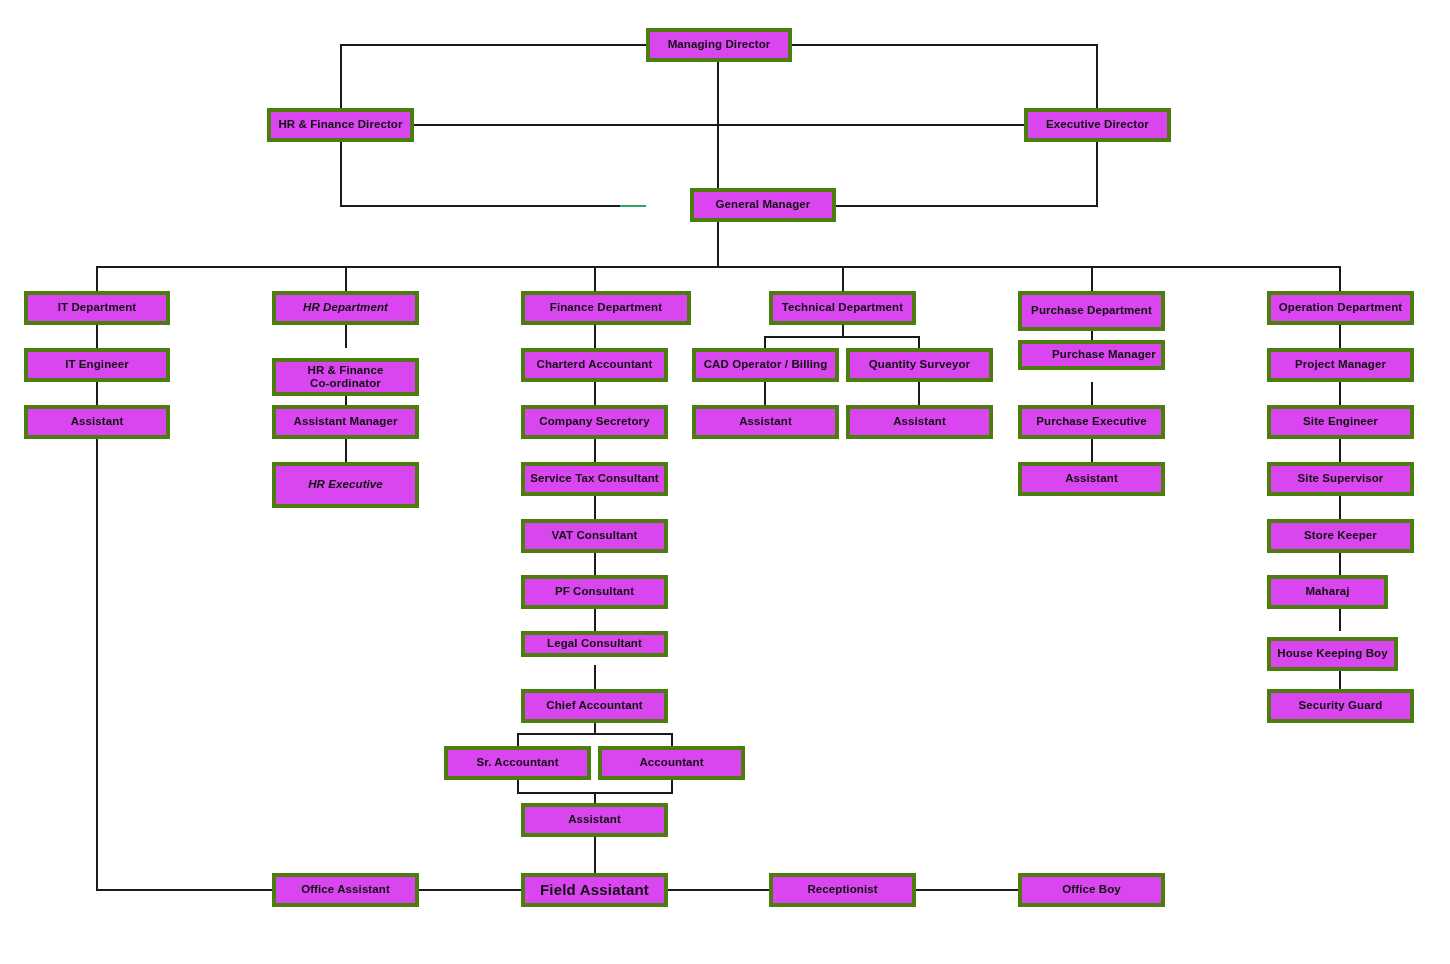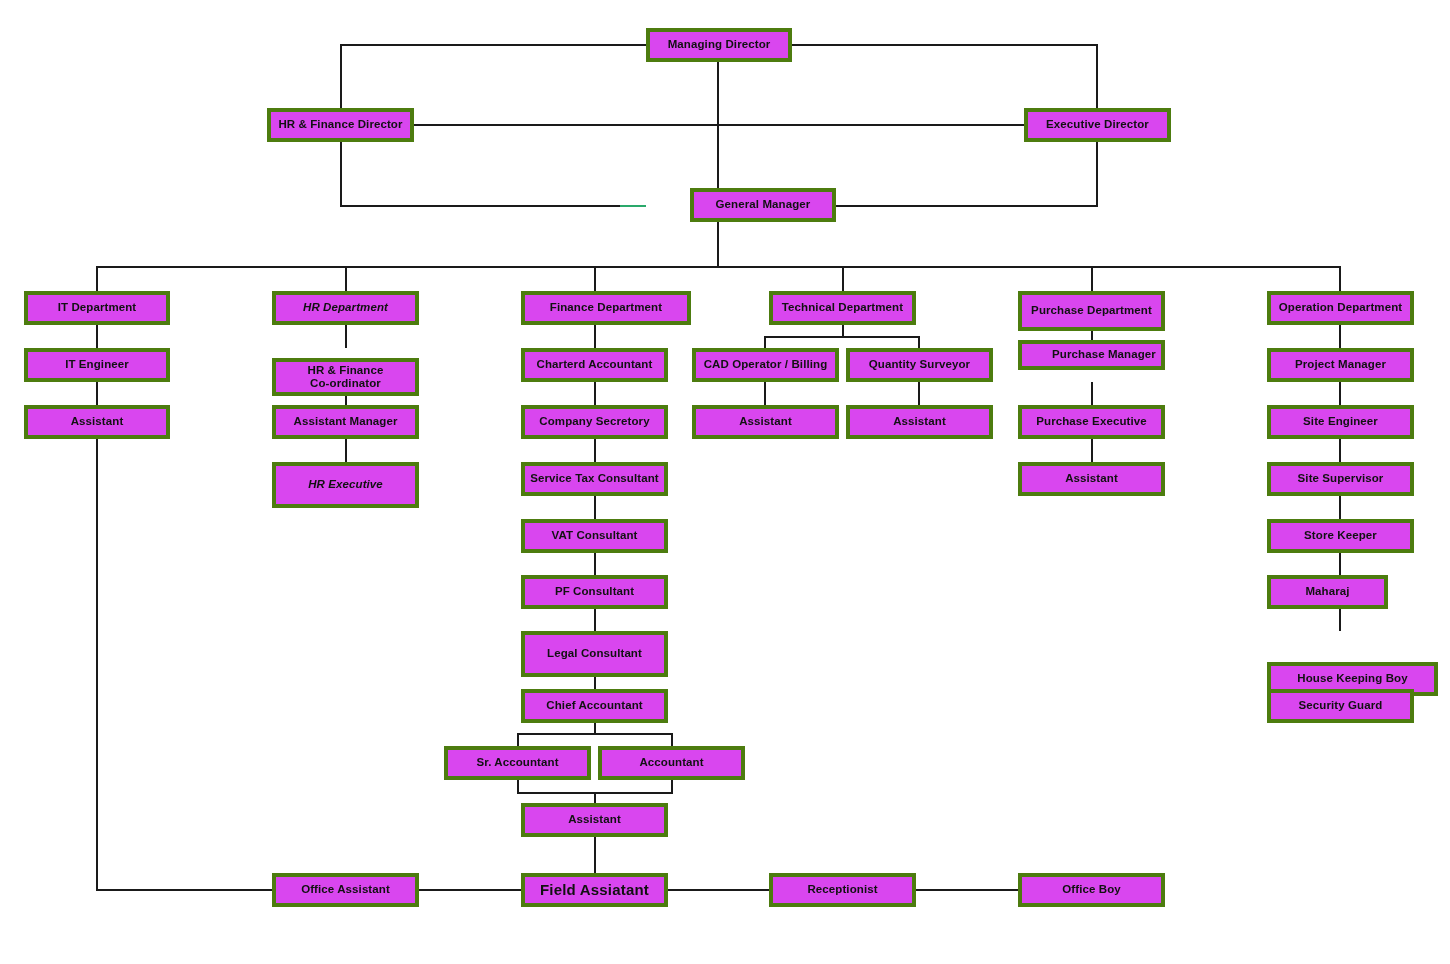--- a/index.html
+++ b/index.html
@@ -146,21 +146,21 @@
   </div>
   <div class="box" style="left:272px;top:405px;width:147px;height:34px;">Assistant Manager</div>
   <div class="box" style="left:272px;top:462px;width:147px;height:46px;font-style:italic;">HR Executive</div>
 
   <div class="box" style="left:521px;top:291px;width:170px;height:34px;">Finance Department</div>
   <div class="box" style="left:521px;top:348px;width:147px;height:34px;">Charterd Accountant</div>
   <div class="box" style="left:521px;top:405px;width:147px;height:34px;">Company Secretory</div>
   <div class="box" style="left:521px;top:462px;width:147px;height:34px;">Service Tax Consultant</div>
   <div class="box" style="left:521px;top:519px;width:147px;height:34px;">VAT Consultant</div>
   <div class="box" style="left:521px;top:575px;width:147px;height:34px;">PF Consultant</div>
-  <div class="box" style="left:521px;top:631px;width:147px;height:46px;">Legal Consultant</div>
+  <div class="box" style="left:521px;top:631px;width:147px;height:26px;">Legal Consultant</div>
   <div class="box" style="left:521px;top:689px;width:147px;height:34px;">Chief Accountant</div>
   <div class="box" style="left:444px;top:746px;width:147px;height:34px;">Sr. Accountant</div>
   <div class="box" style="left:598px;top:746px;width:147px;height:34px;">Accountant</div>
   <div class="box" style="left:521px;top:803px;width:147px;height:34px;">Assistant</div>
 
   <div class="box" style="left:769px;top:291px;width:147px;height:34px;">Technical Department</div>
   <div class="box" style="left:692px;top:348px;width:147px;height:34px;">CAD Operator / Billing</div>
   <div class="box" style="left:846px;top:348px;width:147px;height:34px;">Quantity Surveyor</div>
   <div class="box" style="left:692px;top:405px;width:147px;height:34px;">Assistant</div>
   <div class="box" style="left:846px;top:405px;width:147px;height:34px;">Assistant</div>
@@ -169,21 +169,21 @@
   <div class="box" style="left:1018px;top:340px;width:147px;height:30px;padding-left:28px;">Purchase Manager</div>
   <div class="box" style="left:1018px;top:405px;width:147px;height:34px;">Purchase Executive</div>
   <div class="box" style="left:1018px;top:462px;width:147px;height:34px;">Assistant</div>
 
   <div class="box" style="left:1267px;top:291px;width:147px;height:34px;">Operation Department</div>
   <div class="box" style="left:1267px;top:348px;width:147px;height:34px;">Project Manager</div>
   <div class="box" style="left:1267px;top:405px;width:147px;height:34px;">Site Engineer</div>
   <div class="box" style="left:1267px;top:462px;width:147px;height:34px;">Site Supervisor</div>
   <div class="box" style="left:1267px;top:519px;width:147px;height:34px;">Store Keeper</div>
   <div class="box" style="left:1267px;top:575px;width:121px;height:34px;">Maharaj</div>
-  <div class="box" style="left:1267px;top:662px;width:171px;height:34px;">House Keeping Boy</div>
+  <div class="box" style="left:1267px;top:637px;width:131px;height:34px;">House Keeping Boy</div>
   <div class="box" style="left:1267px;top:689px;width:147px;height:34px;">Security Guard</div>
 
   <div class="box" style="left:272px;top:873px;width:147px;height:34px;">Office Assistant</div>
   <div class="box big" style="left:521px;top:873px;width:147px;height:34px;">Field Assiatant</div>
   <div class="box" style="left:769px;top:873px;width:147px;height:34px;">Receptionist</div>
   <div class="box" style="left:1018px;top:873px;width:147px;height:34px;">Office Boy</div>
 
 </div>
 
 </body></html>

